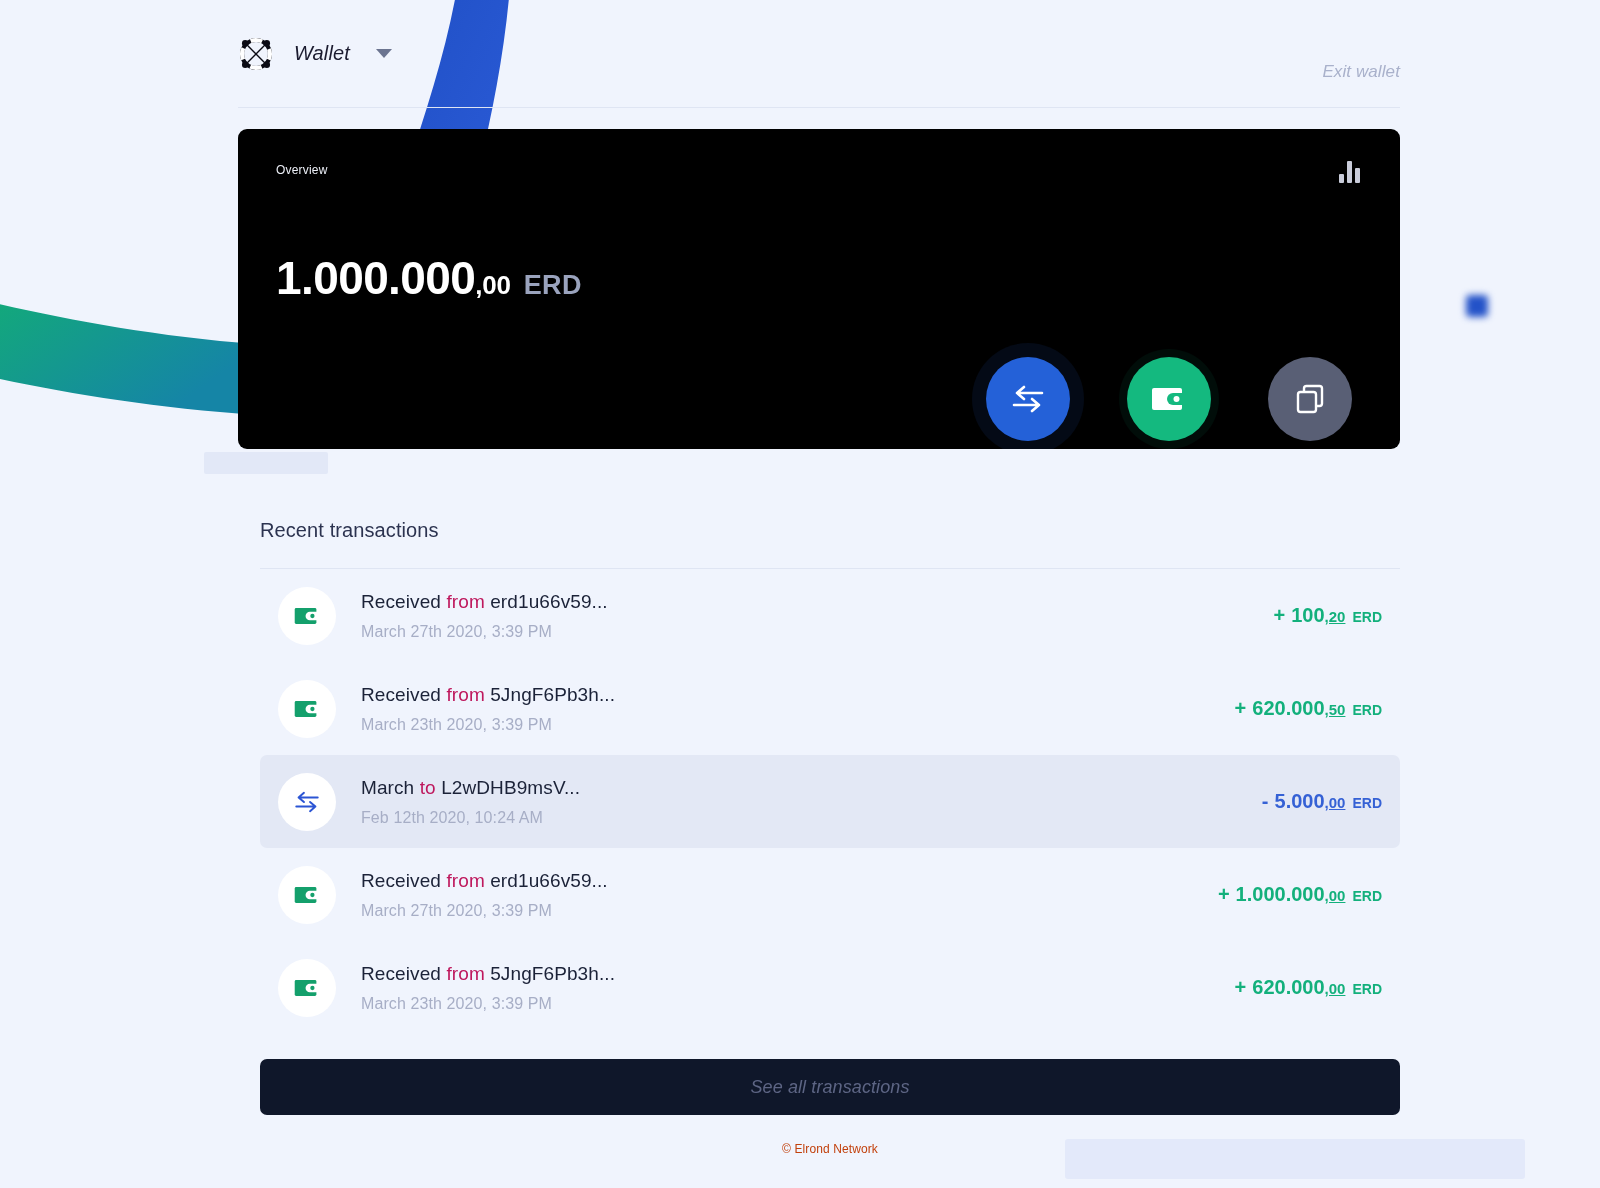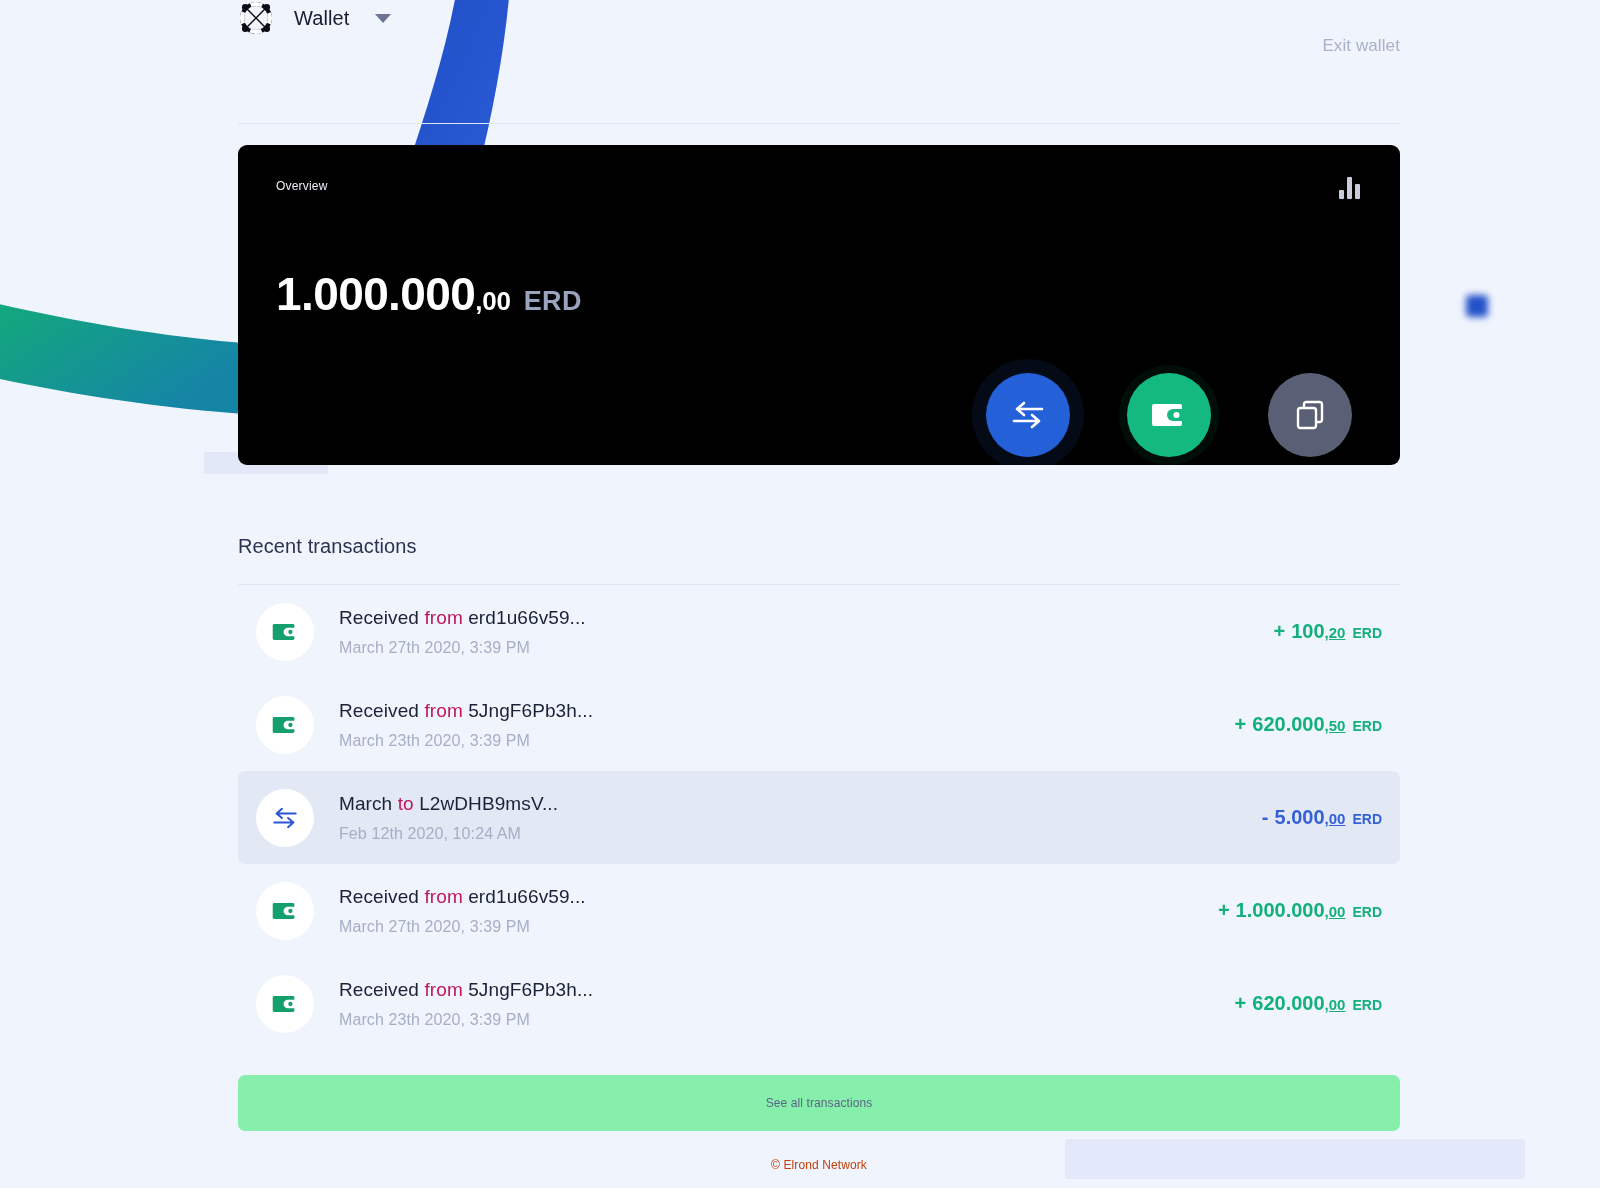--- a/index.html
+++ b/index.html
@@ -71,27 +71,28 @@
   }
   .container {
     position: absolute;
     left: 238px;
     top: 0;
     width: 1162px;
   }
 
   
   .header {
-    height: 124px;
-    display: flex;
-    align-items: flex-start;
+    height: 108px;
+    display: flex;
+    align-items: center;
     justify-content: space-between;
     border-bottom: 1px solid #dfe5f3;
     position: relative;
     z-index: 4;
+    font-style: italic;
   }
   .brand {
     display: flex;
     align-items: center;
     gap: 20px;
   }
   .logo-mark { width: 36px; height: 36px; display: block; }
   .brand-name {
     font-size: 20px;
     color: #1b1b2f;
@@ -182,21 +183,21 @@
     display: flex;
     align-items: center;
     justify-content: center;
     margin: 0 auto;
   }
   .circle-send   { background: #2461d8; box-shadow: 0 0 0 14px rgba(36,97,216,.10); }
   .circle-recv   { background: #14b97f; box-shadow: 0 0 0 8px rgba(20,185,127,.07); }
   .circle-copy   { background: #595f75; }
 
   
-  .tx-section { margin-top: 70px; }
+  .tx-section { margin-top: 70px; margin-left: 22px; }
   .tx-heading {
     font-size: 20px;
     color: #2c3350;
     letter-spacing: .1px;
     padding-bottom: 26px;
     border-bottom: 1px solid #dfe5f3;
   }
   .tx-row {
     display: flex;
     align-items: center;
@@ -240,30 +241,31 @@
   }
   .tx-amount .dec { font-size: 15px; text-decoration: underline; }
   .tx-amount .cur { font-size: 14px; margin-left: 7px; font-weight: bold; }
   .amt-pos { color: #13b07c; }
   .amt-neg { color: #3561d5; }
 
   
   .see-all {
     margin-top: 25px;
     height: 56px;
-    background: #86efac;
+    background: #0f172a;
     border-radius: 7px;
     display: flex;
     align-items: center;
     justify-content: center;
-    font-size: 12px;
+    font-size: 18px;
     color: #5d6party;
     color: #5d6584;
     cursor: pointer;
     letter-spacing: .1px;
+    font-style: italic;
   }
   .copyright {
     margin-top: 27px;
     text-align: center;
     font-size: 12px;
     color: #c2410c;
     letter-spacing: .1px;
   }
 </style>
 </head>

